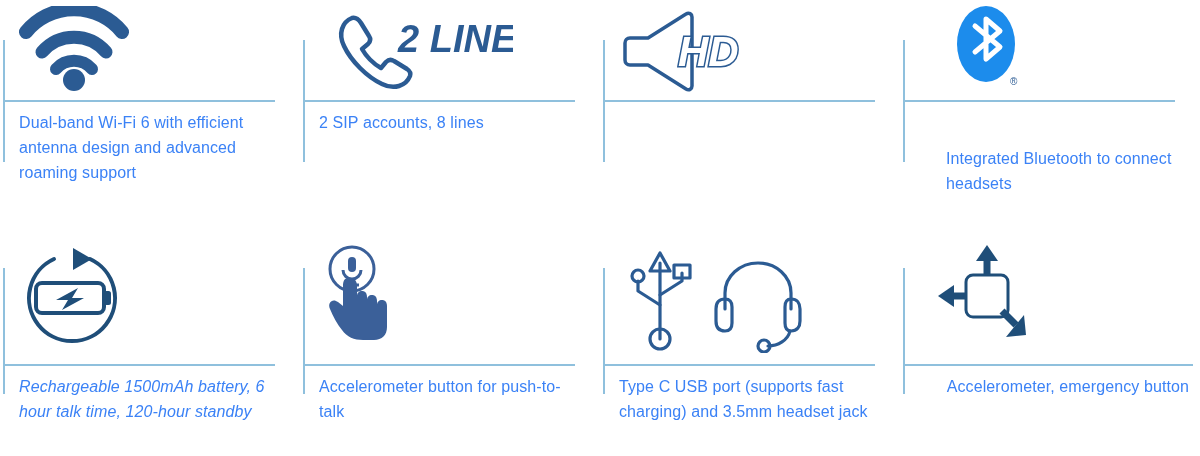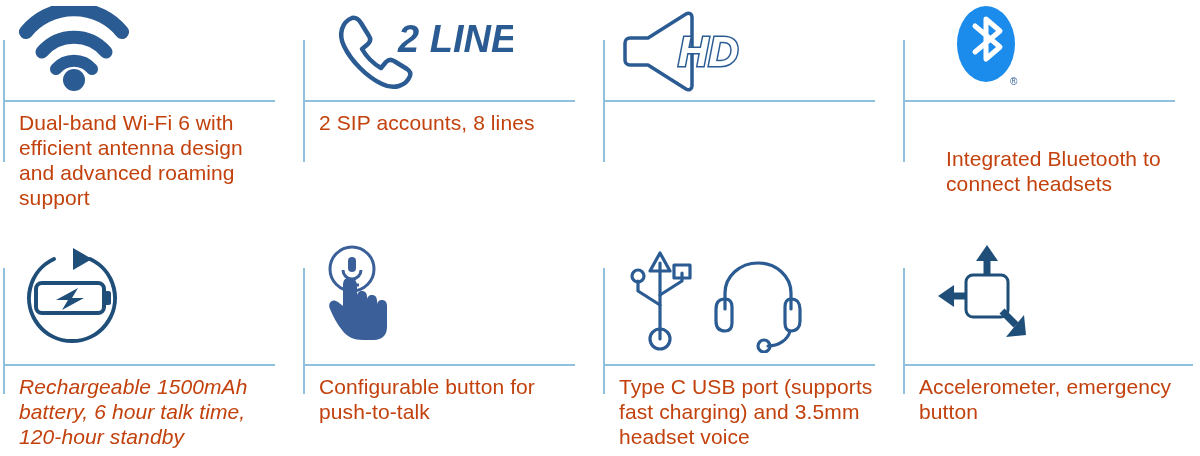--- a/index.html
+++ b/index.html
@@ -54,23 +54,23 @@
     height: 94px;
     display: flex;
     align-items: center;
     justify-content: flex-start;
   }
   .caption {
     position: absolute;
     left: 19px;
     top: 110px;
     width: 262px;
-    font-size: 21px;
+    font-size: 16px;
     line-height: 25px;
-    color: #c2410c;
+    color: #3b82f6;
     letter-spacing: 0.1px;
     white-space: pre-line;
   }
   
   .row2 .vrule { top: 40px; height: 122px; }
   .row2 .icon-wrap { top: 8px; }
 
   svg { display: block; }
 </style>
 </head>
@@ -158,21 +158,21 @@
         <path d="M21 26 A9 9 0 0 0 39 26" fill="none" stroke="#3b6099" stroke-width="3"></path>
         <line x1="30" y1="35" x2="30" y2="41" stroke="#3b6099" stroke-width="3"></line>
         <line x1="23" y1="41" x2="37" y2="41" stroke="#3b6099" stroke-width="3"></line>
         <path d="M26 34 C22 34 21 38 21 42 L21 62 L16 58 C11 54 5 58 8 65
                  C11 72 15 80 20 86 C25 93 32 96 41 96 L52 96
                  C60 96 65 91 65 83 L65 62 C65 58 63 56 60 56 C57 56 55 58 55 61
                  L55 57 C55 53 53 51 50 51 C47 51 45 53 45 56 L45 53
                  C45 49 43 47 40 47 C37 47 35 49 35 52 L35 42 C35 38 33 34 29 34 Z" fill="#3b6099"></path>
       </svg>
     </div>
-    <div class="caption" style="top:146px;">Configurable button for push-to-talk</div>
+    <div class="caption" style="top:146px;">Accelerometer button for push-to-talk</div>
   </div>
 
   <div class="cell row2">
     <div class="vrule" style="top:40px;height:126px;"></div>
     <div class="hrule" style="top:136px;"></div>
     <div class="icon-wrap" style="top:14px;height:112px;left:20px;">
       <svg width="200" height="110" viewBox="0 0 200 110">
         <g fill="none" stroke="#2b5b93" stroke-width="3.2" stroke-linejoin="round" stroke-linecap="round">
 
           <path d="M40 96 L40 20"></path>
@@ -186,36 +186,36 @@
           <path d="M105 66 L105 50 A33 30 0 0 1 171 50 L171 66"></path>
           <path d="M105 56 C98 56 96 60 96 66 L96 78 C96 84 98 88 105 88
                    C110 88 112 85 112 80 L112 64 C112 59 110 56 105 56 Z"></path>
           <path d="M171 56 C177 56 180 60 180 66 L180 78 C180 84 177 88 171 88
                    C167 88 165 85 165 80 L165 64 C165 59 167 56 171 56 Z"></path>
           <path d="M170 88 C168 97 158 103 148 103"></path>
           <circle cx="144" cy="103" r="6"></circle>
         </g>
       </svg>
     </div>
-    <div class="caption" style="top:146px; width:266px;">Type C USB port (supports fast charging) and 3.5mm headset voice</div>
+    <div class="caption" style="top:146px; width:266px;">Type C USB port (supports fast charging) and 3.5mm headset jack</div>
   </div>
 
   <div class="cell row2">
     <div class="vrule" style="top:40px;height:126px;"></div>
     <div class="hrule" style="top:136px;width:290px;"></div>
     <div class="icon-wrap" style="top:14px;height:112px;left:30px;">
       <svg width="120" height="110" viewBox="0 0 120 110">
         <rect x="36" y="32" width="42" height="42" rx="7" fill="none" stroke="#1f4e79" stroke-width="3"></rect>
 
         <line x1="57" y1="32" x2="57" y2="14" stroke="#1f4e79" stroke-width="7"></line>
         <path d="M46 18 L57 2 L68 18 Z" fill="#1f4e79"></path>
 
         <line x1="36" y1="53" x2="20" y2="53" stroke="#1f4e79" stroke-width="7"></line>
         <path d="M24 42 L8 53 L24 64 Z" fill="#1f4e79"></path>
 
         <line x1="72" y1="68" x2="86" y2="82" stroke="#1f4e79" stroke-width="7"></line>
         <path d="M76 94 L96 92 L94 72 Z" fill="#1f4e79"></path>
       </svg>
     </div>
-    <div class="caption" style="top:146px; width:270px;">Accelerometer, emergency button</div>
+    <div class="caption" style="top:146px; width:270px;text-align:right;">Accelerometer, emergency button</div>
   </div>
 
 </div>
 
 </body></html>

